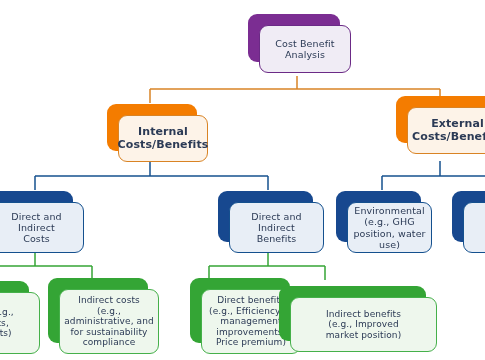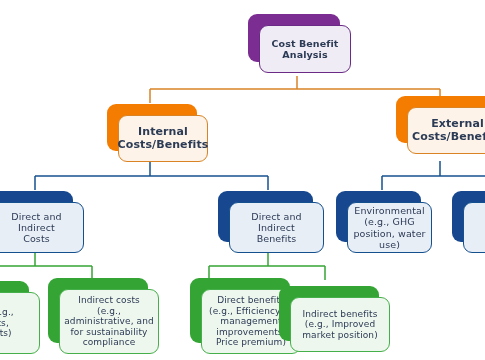--- a/index.html
+++ b/index.html
@@ -69,21 +69,21 @@
 
   .lvl-orange .shadow { background: #F47C00; }
   .lvl-orange .front  { border-color: #D98324; background: #fdf3e8; }
 
   .lvl-blue .shadow { background: #17488F; }
   .lvl-blue .front  { border-color: #14508E; background: #e8eef6; }
 
   .lvl-green .shadow { background: #34A535; }
   .lvl-green .front  { border-color: #45B04A; background: #eef7ed; }
 
-  .fs-root  { font-size: 9.5px; font-weight: bold; }
+  .fs-root  { font-size: 9.5px; }
   .fs-l2    { font-size: 11px; font-weight: bold; }
   .fs-l3    { font-size: 9.5px; }
   .fs-l4    { font-size: 9px; }
 </style>
 </head>
 <body>
 
 <div id="canvas">
 
   <svg id="connectors" viewBox="0 0 485 360" width="485" height="360">
@@ -197,21 +197,21 @@
   <div class="node lvl-green" style="left:167px; top:278px; width:100px; height:65px;margin-left:23px;">
     <div class="shadow"></div>
     <div class="front"></div>
     <div class="label fs-l4">Direct benefits
 (e.g., Efficiency  or
 management
 improvements,
 Price premium)</div>
   </div>
 
-  <div class="node lvl-green" style="left:279px; top:286px; width:100px; height:55px;">
+  <div class="node lvl-green" style="left:279px; top:286px; width:100px; height:55px;padding-left:47px;">
     <div class="shadow"></div>
     <div class="front"></div>
     <div class="label fs-l4">Indirect  benefits
 (e.g., Improved
 market position)</div>
   </div>
 
 </div>
 
 </body></html>

